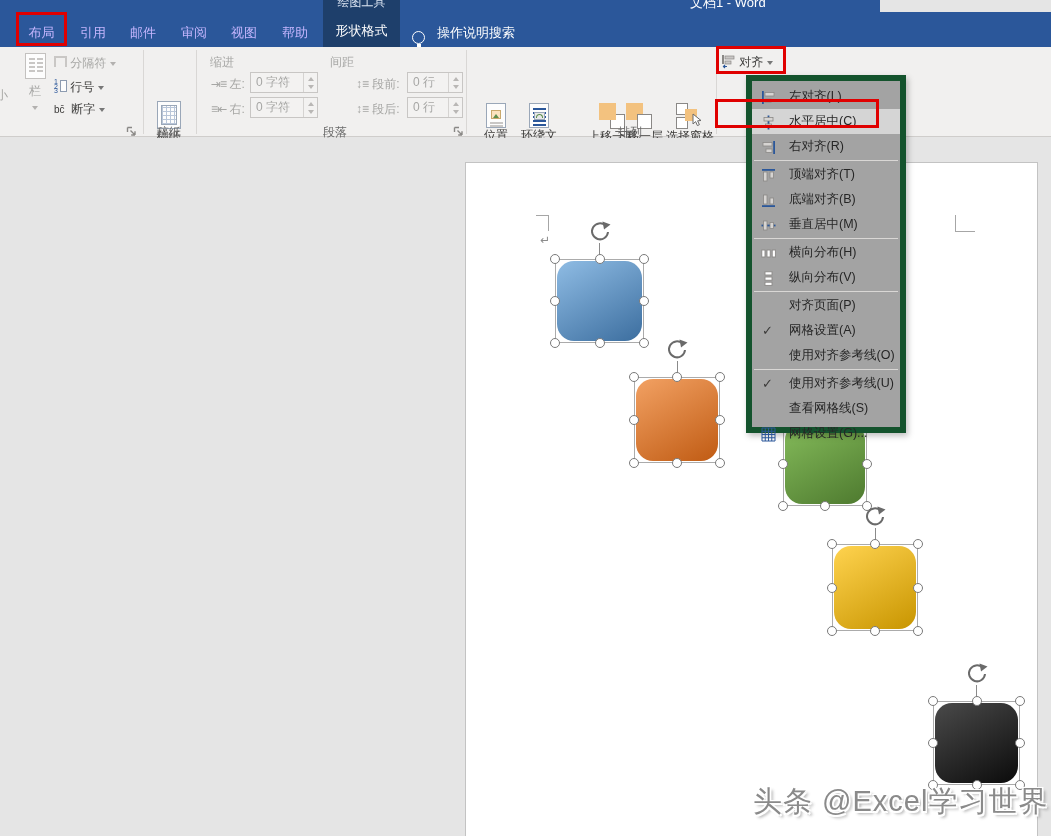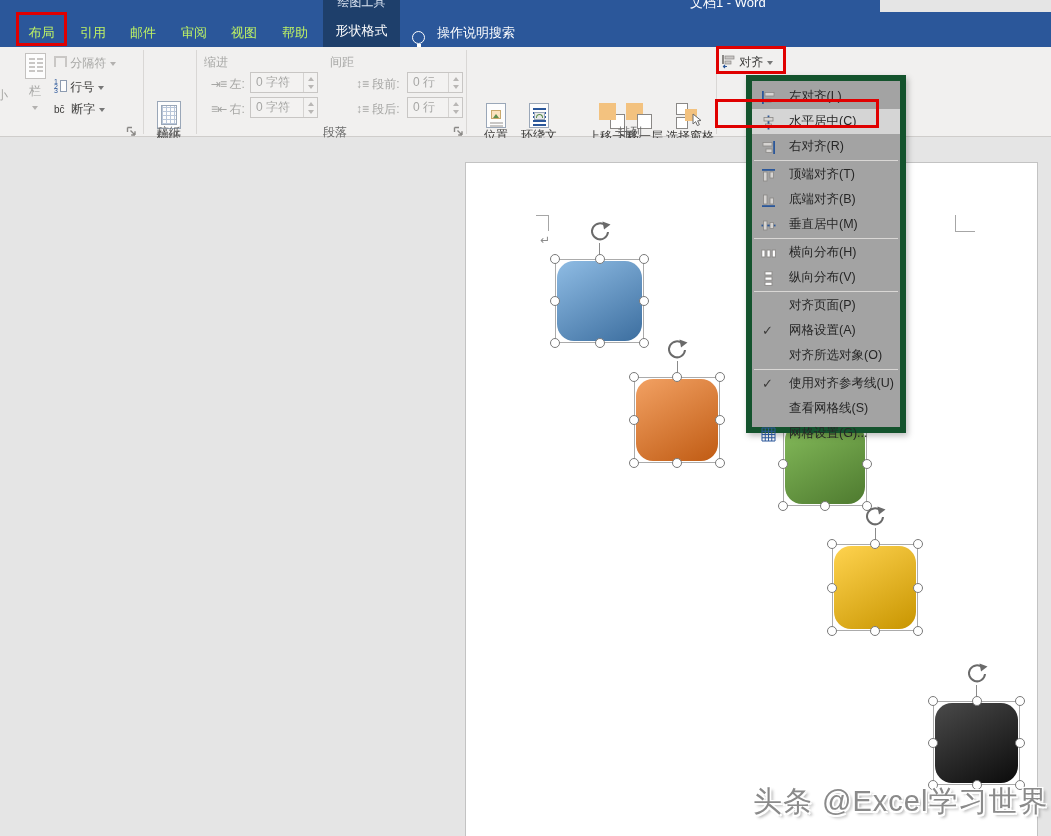--- a/index.html
+++ b/index.html
@@ -7,21 +7,21 @@
   body { font-family:"Liberation Sans","DejaVu Sans",sans-serif; font-size:12px; color:#444; overflow:hidden; }
   .app { position:relative; width:1051px; height:836px; background:#e5e5e5; overflow:hidden; }
 
   
   .titlebar { position:absolute; left:0; top:0; width:880px; height:12px; background:#2b579a; overflow:hidden; }
   .title-text { position:absolute; left:690px; top:-6px; color:#fff; font-size:13px; white-space:nowrap; }
   .tabrow { position:absolute; left:0; top:12px; width:1051px; height:35px; background:#2b579a; }
   .ctx-tab { position:absolute; left:323px; top:0; width:77px; height:47px; background:#1e3f6b; overflow:hidden; }
   .ctx-header { position:absolute; left:0; top:-6px; width:77px; text-align:center; color:#d8e2f0; font-size:12px; white-space:nowrap; }
   .ctx-label { position:absolute; left:0; top:22px; width:77px; text-align:center; color:#fff; font-size:13px; }
-  .tab { position:absolute; top:8px; height:26px; line-height:26px; color:#bef264; font-size:13px; text-align:center; white-space:nowrap; }
+  .tab { position:absolute; top:8px; height:26px; line-height:26px; color:#c4b5fd; font-size:13px; text-align:center; white-space:nowrap; }
   .bulb { position:absolute; left:412px; top:19px; width:13px; height:13px; border:1.5px solid #fff; border-radius:50%; }
   .bulb:after { content:""; position:absolute; left:3.5px; top:12px; width:4px; height:3px; background:#fff; }
   .search-label { position:absolute; left:437px; top:8px; height:26px; line-height:26px; color:#fff; font-size:13px; }
 
   
   .ribbon { position:absolute; left:0; top:47px; width:1051px; height:90px; background:#f1f0ef; border-bottom:1px solid #cfcdcb; }
   .vsep { position:absolute; top:3px; width:1px; height:84px; background:#d9d7d5; }
   .gl { position:absolute; top:77px; font-size:12px; color:#6a6a6a; }
   .dim { color:#a6a6a4; }
   .dark { color:#3b3a39; }
@@ -141,21 +141,21 @@
     <div class="bigbtn" style="left:148px;width:41px;">
       <div class="icon-doc" style="width:24px;height:28px;margin:4px auto 0;">
         <div style="position:absolute;left:3px;top:3px;width:16px;height:20px;background:repeating-linear-gradient(0deg,#b9c6d9 0 1px,transparent 1px 4px),repeating-linear-gradient(90deg,#b9c6d9 0 1px,transparent 1px 4px);border:1px solid #9aa7b8;"></div>
       </div>
       <div class="lbl">稿纸</div>
       <div class="lbl">设置</div>
     </div>
     <div class="gl" style="left:156px;width:26px;text-align:center;">稿纸</div>
     <div class="vsep" style="left:196px;"></div>
 
-    <div class="abs dim" style="left:204px;top:7px;">缩进</div>
+    <div class="abs dim" style="left:210px;top:7px;">缩进</div>
     <div class="abs dim nowrap" style="left:211px;top:29px;">
       <span style="letter-spacing:-1px;">⇥≡</span>
       <span>左:</span>
     </div>
     <div class="numbox" style="left:250px;top:25px;">
       <span>0 字符</span>
       <span class="spin">
           <i class="up"></i>
           <i class="dn"></i>
         </span>
@@ -435,21 +435,21 @@
     </div>
     <div class="msep"></div>
     <div class="mi">
       <span>对齐页面(P)</span>
     </div>
     <div class="mi">
       <span class="mi-check">✓</span>
       <span>网格设置(A)</span>
     </div>
     <div class="mi">
-      <span>对齐所选对象(O)</span>
+      <span>使用对齐参考线(O)</span>
     </div>
     <div class="msep"></div>
     <div class="mi">
       <span class="mi-check">✓</span>
       <span>使用对齐参考线(U)</span>
     </div>
     <div class="mi">
       <span>查看网格线(S)</span>
     </div>
     <div class="mi">

